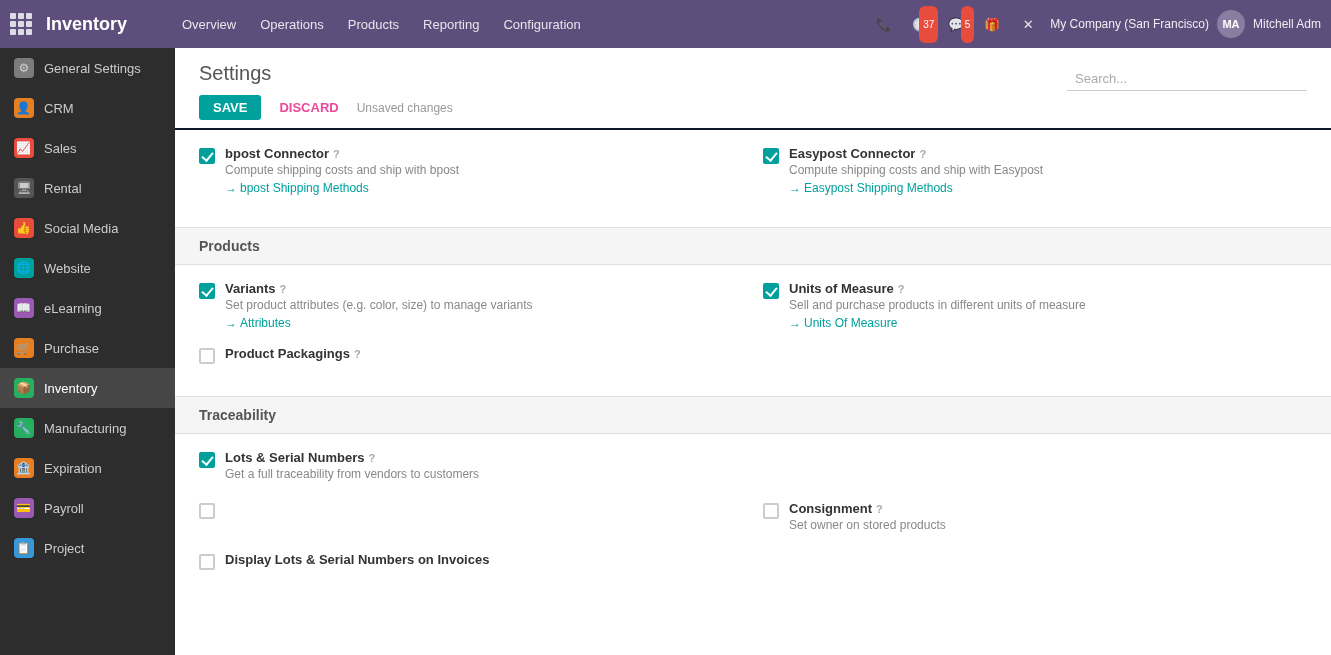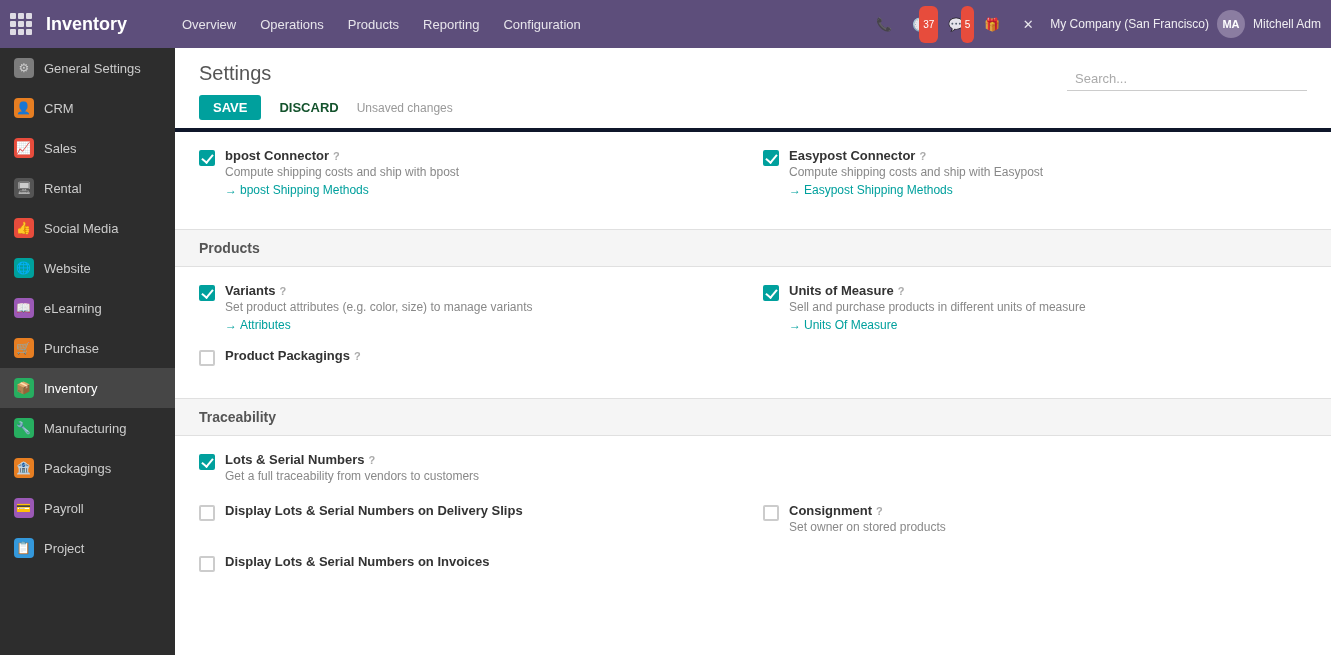--- a/index.html
+++ b/index.html
@@ -127,21 +127,21 @@
     }
 
     
     .main {
       flex: 1;
       overflow-y: auto;
       background: #fff;
     }
     .main-header {
       padding: 14px 24px 8px;
-      border-bottom: 4px solid #0f172a;
+      border-bottom: 2px solid #0f172a;
       background: #fff;
       position: sticky;
       top: 0;
       z-index: 10;
     }
     .page-title {
       font-size: 20px;
       font-weight: 400;
       color: #555;
       margin-bottom: 10px;
@@ -157,21 +157,21 @@
       border: none;
       padding: 5px 14px;
       border-radius: 3px;
       cursor: pointer;
       font-size: 13px;
       font-weight: 600;
       text-align: center;
     }
     .btn-discard {
       background: none;
-      color: #14532d;
+      color: #ec4899;
       border: none;
       padding: 5px 10px;
       cursor: pointer;
       font-size: 13px;
       font-weight: 600;
     }
     .unsaved-text {
       color: #999;
       font-size: 12px;
     }
@@ -361,21 +361,21 @@
     <div class="sidebar-item active">
       <div class="sidebar-icon" style="background:#27ae60;">📦</div>
       <span>Inventory</span>
     </div>
     <div class="sidebar-item">
       <div class="sidebar-icon" style="background:#27ae60;">🔧</div>
       <span>Manufacturing</span>
     </div>
     <div class="sidebar-item">
       <div class="sidebar-icon" style="background:#e67e22;">🏦</div>
-      <span>Packagings</span>
+      <span>Expiration</span>
     </div>
     <div class="sidebar-item">
       <div class="sidebar-icon" style="background:#9b59b6;">💳</div>
       <span>Payroll</span>
     </div>
     <div class="sidebar-item">
       <div class="sidebar-icon" style="background:#3498db;">📋</div>
       <span>Project</span>
     </div>
   </aside>
@@ -475,23 +475,20 @@
                 <span class="help-icon">?</span>
               </div>
               <div class="setting-desc">Get a full traceability from vendors to customers</div>
             </div>
           </div>
         </div>
         <div class="settings-row">
           <div class="setting-item">
             <input type="checkbox" class="checkbox-unchecked" style="">
             <div class="setting-text">
-              <div class="setting-label">
-                <span>Display Lots &amp; Serial Numbers on Delivery Slips</span>
-              </div>
             </div>
           </div>
           <div class="setting-item">
             <input type="checkbox" class="checkbox-unchecked" style="">
             <div class="setting-text">
               <div class="setting-label">
                 <span>Consignment</span>
                 <span class="help-icon">?</span>
               </div>
               <div class="setting-desc">Set owner on stored products</div>

